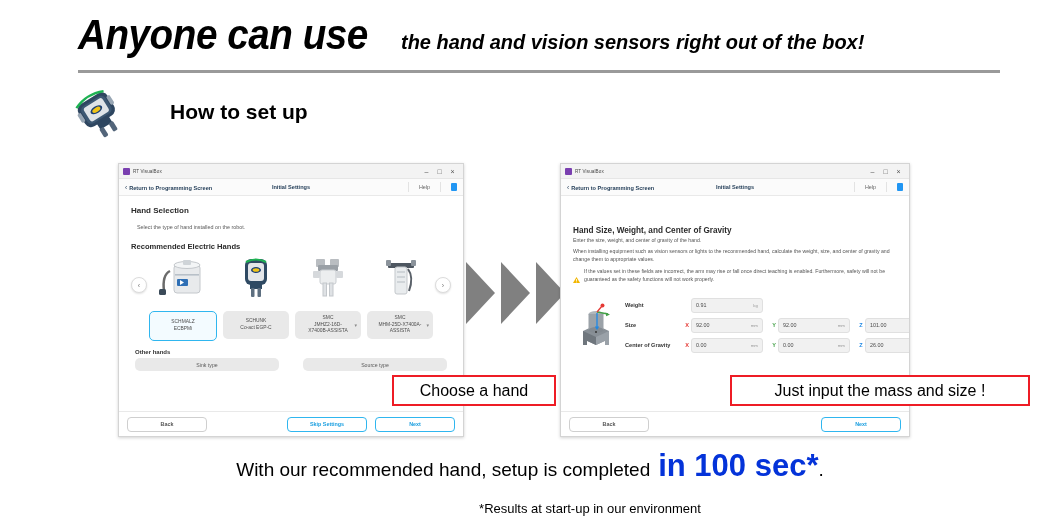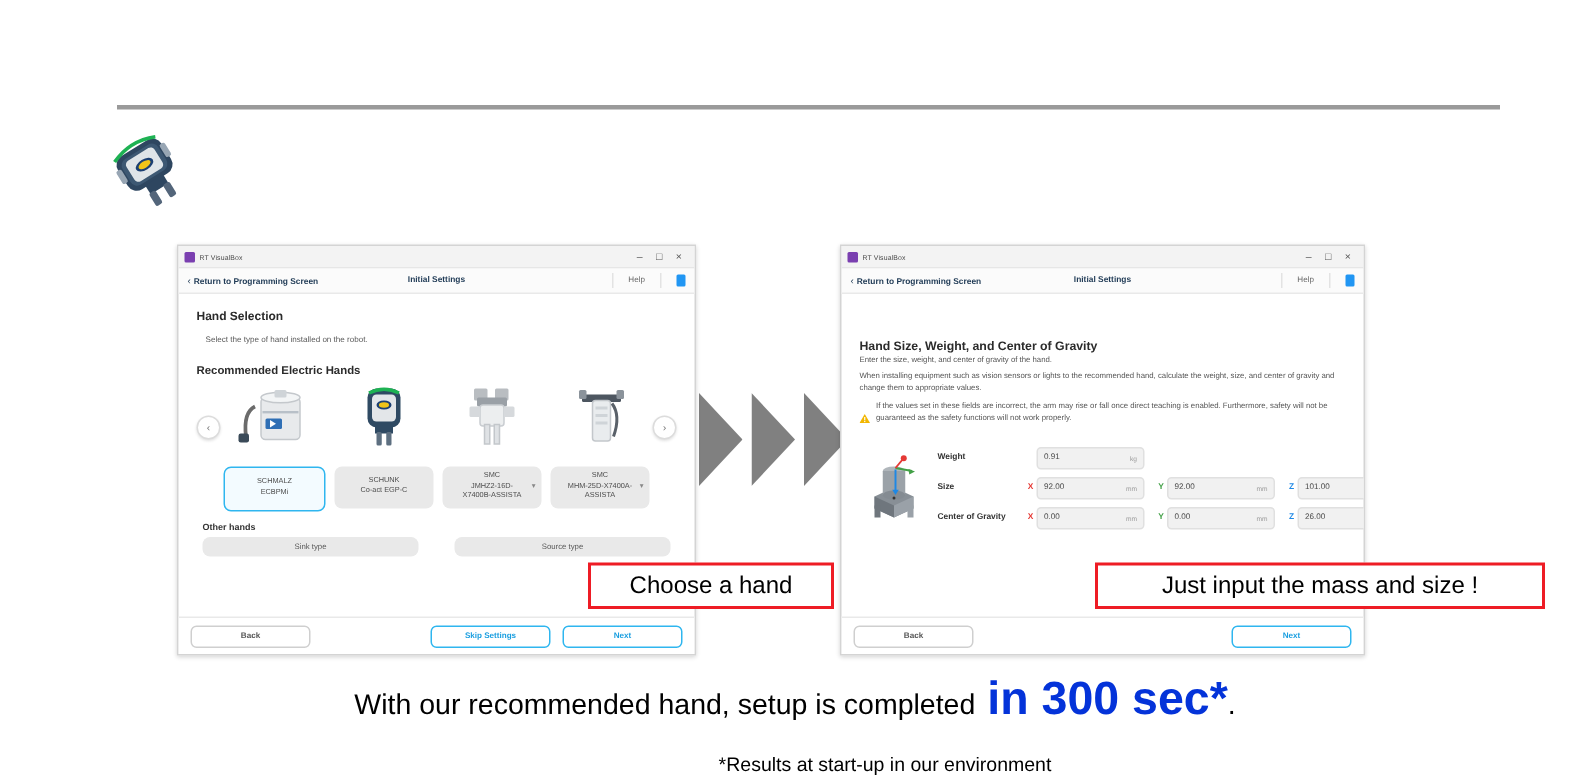--- a/index.html
+++ b/index.html
@@ -128,39 +128,44 @@
   .bottom .t1{font-size:19px;color:#000;}
   .bottom .t2{font-size:31px;font-weight:bold;color:#0433d9;margin-left:8px;line-height:1;}
   .bottom .t3{font-size:19px;color:#000;}
   .bottom .l2{margin-top:20px;font-size:13px;color:#000;padding-left:120px;}
 </style>
 </head>
 <body>
 
 <div class="root">
 
+  <div class="headline">
+    <span class="big">Anyone can use</span>
+    <span class="small">the hand and vision sensors right out of the box!</span>
+  </div>
   <div class="rule"></div>
 
   <div class="gripper">
     <svg width="62" height="52" viewBox="0 0 62 52">
       <g transform="rotate(-32 31 26)">
         <rect x="14" y="8" width="34" height="26" rx="7" fill="#2e4660"></rect>
         <rect x="17" y="11" width="28" height="20" rx="5" fill="#3d5873"></rect>
         <rect x="20" y="13" width="22" height="16" rx="3" fill="#dfe4e8"></rect>
         <ellipse cx="31" cy="21" rx="6.5" ry="3.6" fill="#1b3f73"></ellipse>
         <ellipse cx="31" cy="21" rx="4.5" ry="2.2" fill="#f0c419"></ellipse>
         <path d="M15 9 Q31 2 47 9" stroke="#1eb253" stroke-width="2.4" fill="none"></path>
         <rect x="24" y="33" width="14" height="7" fill="#2e4660"></rect>
         <rect x="23" y="39" width="5" height="10" rx="1.5" fill="#53657a"></rect>
         <rect x="34" y="39" width="5" height="10" rx="1.5" fill="#53657a"></rect>
         <rect x="12" y="15" width="4" height="10" rx="1.5" fill="#98a6b4"></rect>
         <rect x="46" y="15" width="4" height="10" rx="1.5" fill="#98a6b4"></rect>
       </g>
     </svg>
   </div>
+  <div class="howto">How to set up</div>
 
   <div class="arrows">
     <svg width="29" height="62" viewBox="0 0 29 62">
         <polygon points="0,0 29,31 0,62" fill="#808080"></polygon>
       </svg>
     <svg width="29" height="62" viewBox="0 0 29 62">
         <polygon points="0,0 29,31 0,62" fill="#808080"></polygon>
       </svg>
     <svg width="29" height="62" viewBox="0 0 29 62">
         <polygon points="0,0 29,31 0,62" fill="#808080"></polygon>
@@ -428,19 +433,19 @@
       <div class="fbtn accent">Next</div>
     </div>
   </div>
 
   <div class="callout callout-right">Just input the mass and size !</div>
   <div class="callout callout-left">Choose a hand</div>
 
   <div class="bottom">
     <div class="l1">
       <span class="t1">With our recommended hand, setup is completed</span>
-      <span class="t2">in 300 sec*</span>
+      <span class="t2">in 100 sec*</span>
       <span class="t3">.</span>
     </div>
     <div class="l2">*Results at start-up in our environment</div>
   </div>
 
 </div>
 
 </body></html>

